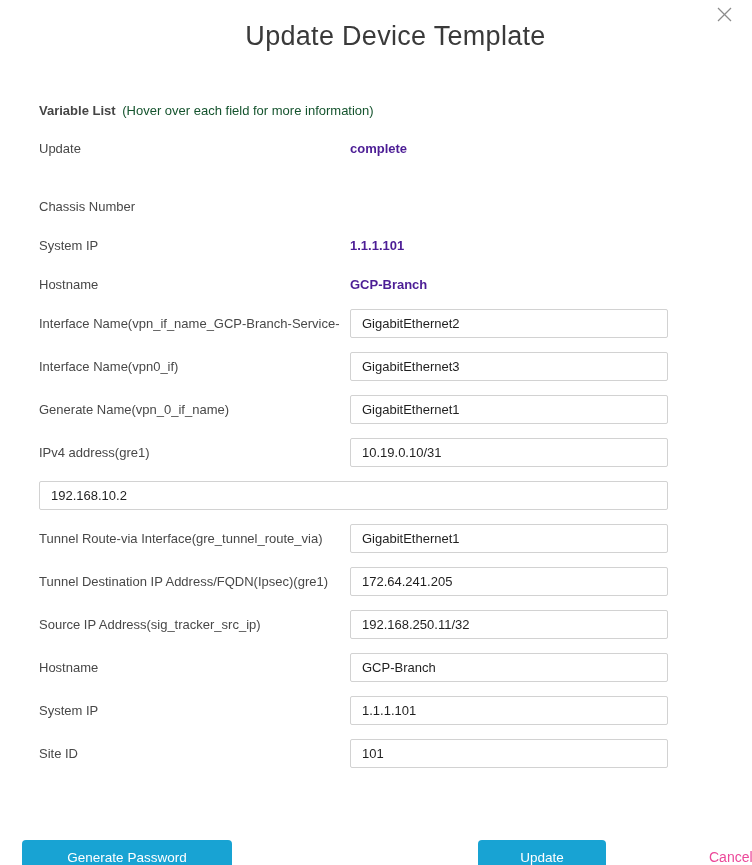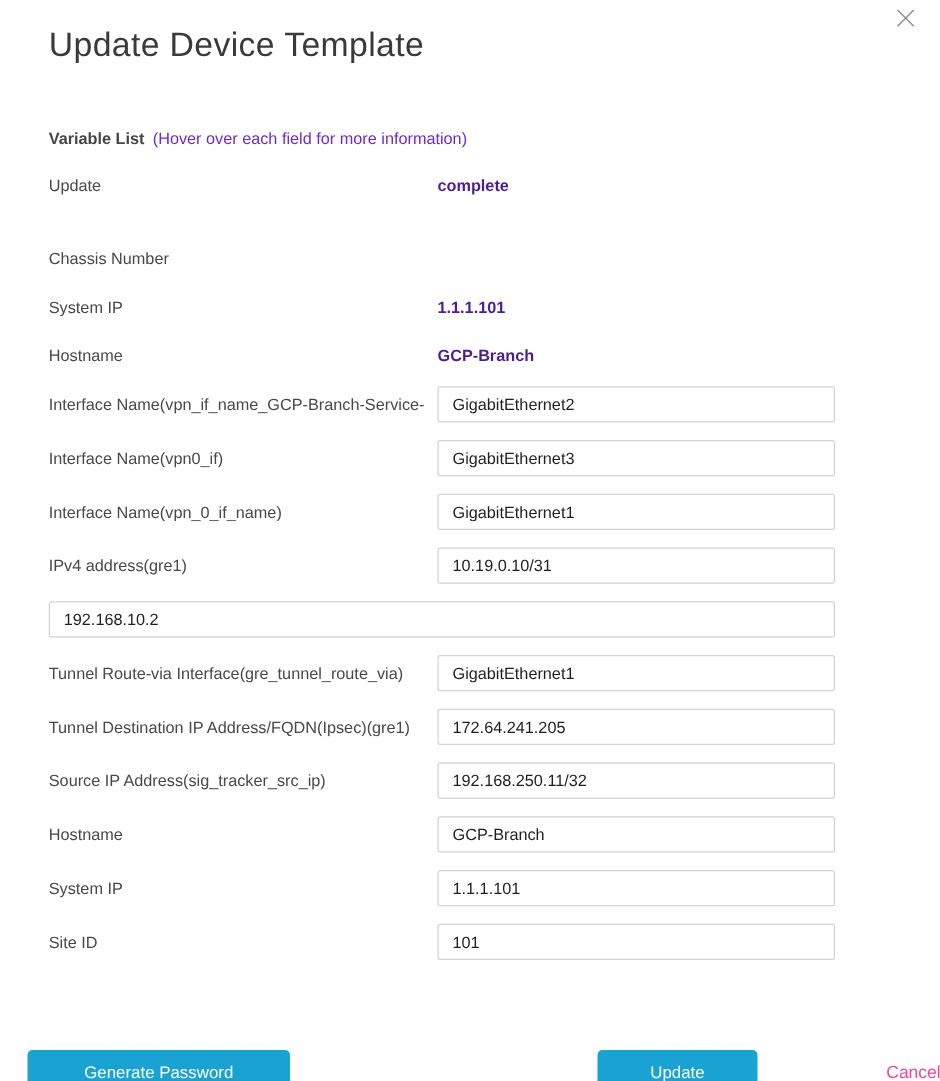--- a/index.html
+++ b/index.html
@@ -15,26 +15,26 @@
   .close-btn {
     position: absolute; top: 5px; right: 19px;
     width: 18px; height: 18px;
     background: none; border: none; cursor: pointer;
     padding: 0; line-height: 0;
   }
 
   .title {
     padding-top: 20px; margin-left: 39px;
     font-size: 27px; font-weight: 300; color: #3a3a3a;
-    letter-spacing: 0.3px; line-height: 33px;
+    letter-spacing: 0.3px; line-height: 33px; text-align: center;
   }
 
   .section-header { margin: 50px 0 0 39px; font-size: 13px; line-height: 16px; }
   .section-header .heading { font-weight: bold; color: #454545; }
-  .section-header .hint { color: #6d28d9; margin-left: 3px; }
+  .section-header .hint { color: #14532d; margin-left: 3px; }
 
   .rows { margin: 21px 84px 0 39px; }
 
   .row { display: flex; align-items: center; height: 16px; margin-bottom: 23px; }
   .row--wide-gap { margin-bottom: 42px; }
   .row--tight { margin-bottom: 17px; }
   .label {
     width: 311px; flex: none;
     font-size: 13px; color: #484848;
     white-space: nowrap; overflow: hidden;
@@ -109,21 +109,21 @@
 
     <div class="irow">
       <span class="label">Interface Name(vpn_if_name_GCP-Branch-Service-</span>
       <input type="text" value="GigabitEthernet2" style="">
     </div>
     <div class="irow">
       <span class="label">Interface Name(vpn0_if)</span>
       <input type="text" value="GigabitEthernet3" style="">
     </div>
     <div class="irow">
-      <span class="label">Interface Name(vpn_0_if_name)</span>
+      <span class="label">Generate Name(vpn_0_if_name)</span>
       <input type="text" value="GigabitEthernet1" style="">
     </div>
     <div class="irow">
       <span class="label">IPv4 address(gre1)</span>
       <input type="text" value="10.19.0.10/31" style="">
     </div>
     <div class="irow">
       <input type="text" value="192.168.10.2" style="">
     </div>
     <div class="irow">

